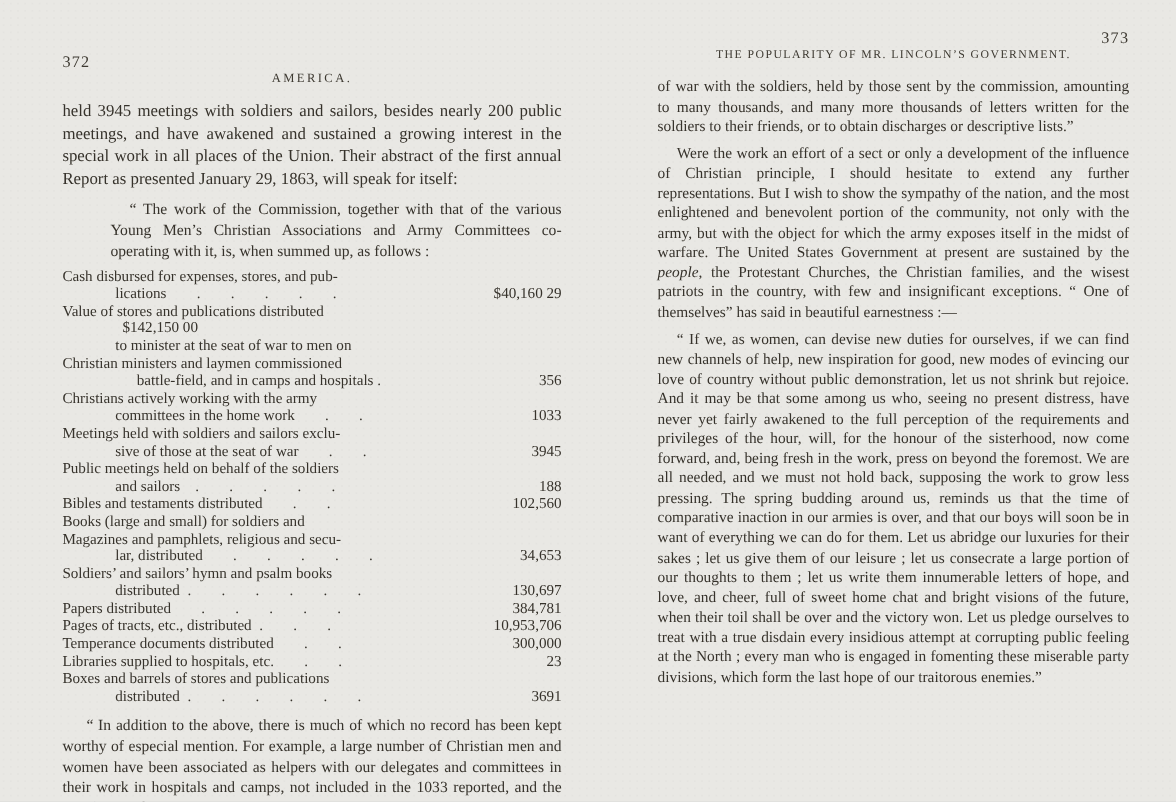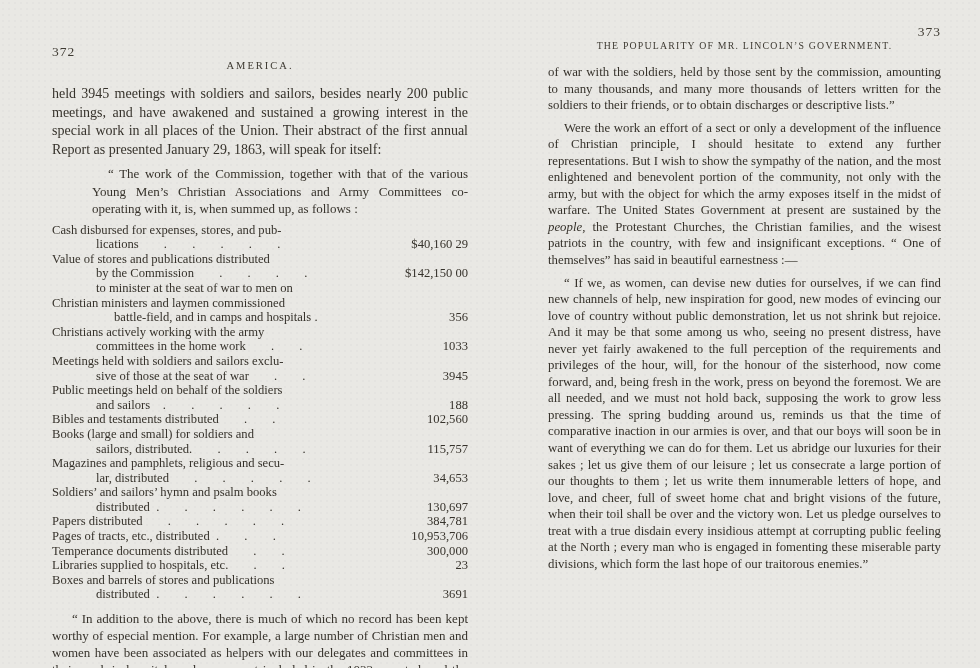--- a/index.html
+++ b/index.html
@@ -56,21 +56,21 @@
 
     <p class="para p-quote">“ The work of the Commission, together with that of the various Young Men’s Christian Associations and Army Committees co-operating with it, is, when summed up, as follows :</p>
 
     <div class="tbl">
         <div class="t-row">
           <div class="t-line">Cash disbursed for expenses, stores, and pub-</div>
           <div class="t-line ind1 t-last"><span class="t-label">lications        .        .        .        .        .</span><span class="t-value">$40,160 29</span></div>
         </div>
         <div class="t-row">
           <div class="t-line">Value of stores and publications distributed</div>
-          <div class="t-line ind1 t-last"><span class="t-label">by the Commission        .        .        .        .</span><span class="t-value">$142,150 00</span></div>
+          <div class="t-line ind1 t-last"><span class="t-value">$142,150 00</span></div>
         </div>
         <div class="t-row">
           <div class="t-line ind1">to minister at the seat of war to men on</div>
           <div class="t-line">Christian ministers and laymen commissioned</div>
           <div class="t-line ind2 t-last"><span class="t-label">battle-field, and in camps and hospitals .</span><span class="t-value">356</span></div>
         </div>
         <div class="t-row">
           <div class="t-line">Christians actively working with the army</div>
           <div class="t-line ind1 t-last"><span class="t-label">committees in the home work        .        .</span><span class="t-value">1033</span></div>
         </div>
@@ -80,21 +80,20 @@
         </div>
         <div class="t-row">
           <div class="t-line">Public meetings held on behalf of the soldiers</div>
           <div class="t-line ind1 t-last"><span class="t-label">and sailors    .        .        .        .        .</span><span class="t-value">188</span></div>
         </div>
         <div class="t-row">
           <div class="t-line t-last"><span class="t-label">Bibles and testaments distributed        .        .</span><span class="t-value">102,560</span></div>
         </div>
         <div class="t-row">
           <div class="t-line">Books (large and small) for soldiers and</div>
-          <div class="t-line ind1 t-last"><span class="t-label">sailors, distributed.        .        .        .        .</span><span class="t-value">115,757</span></div>
         </div>
         <div class="t-row">
           <div class="t-line">Magazines and pamphlets, religious and secu-</div>
           <div class="t-line ind1 t-last"><span class="t-label">lar, distributed        .        .        .        .        .</span><span class="t-value">34,653</span></div>
         </div>
         <div class="t-row">
           <div class="t-line">Soldiers’ and sailors’ hymn and psalm books</div>
           <div class="t-line ind1 t-last"><span class="t-label">distributed  .        .        .        .        .        .</span><span class="t-value">130,697</span></div>
         </div>
         <div class="t-row">

